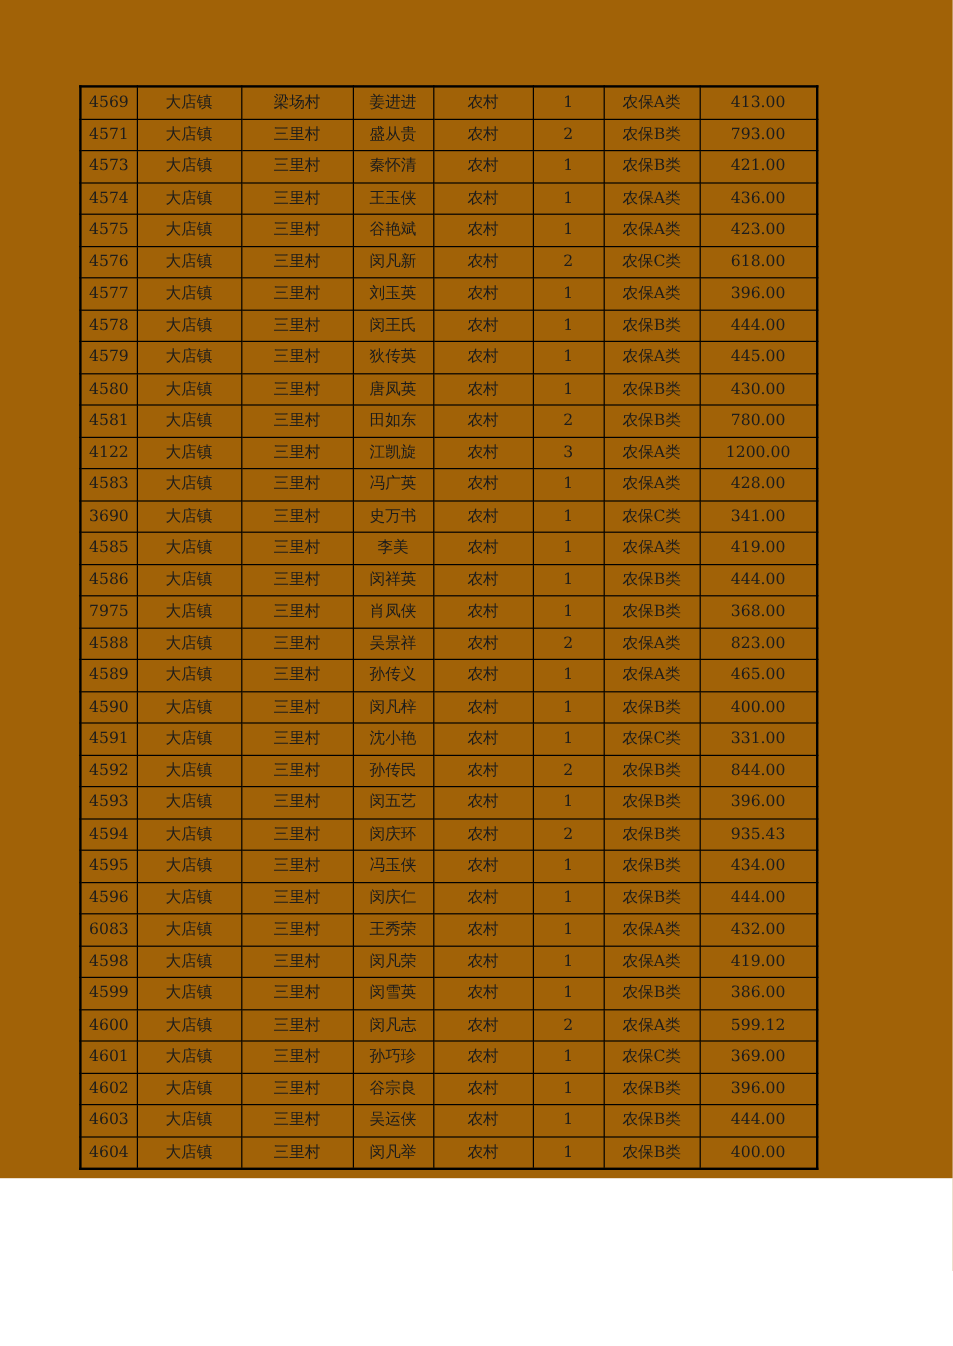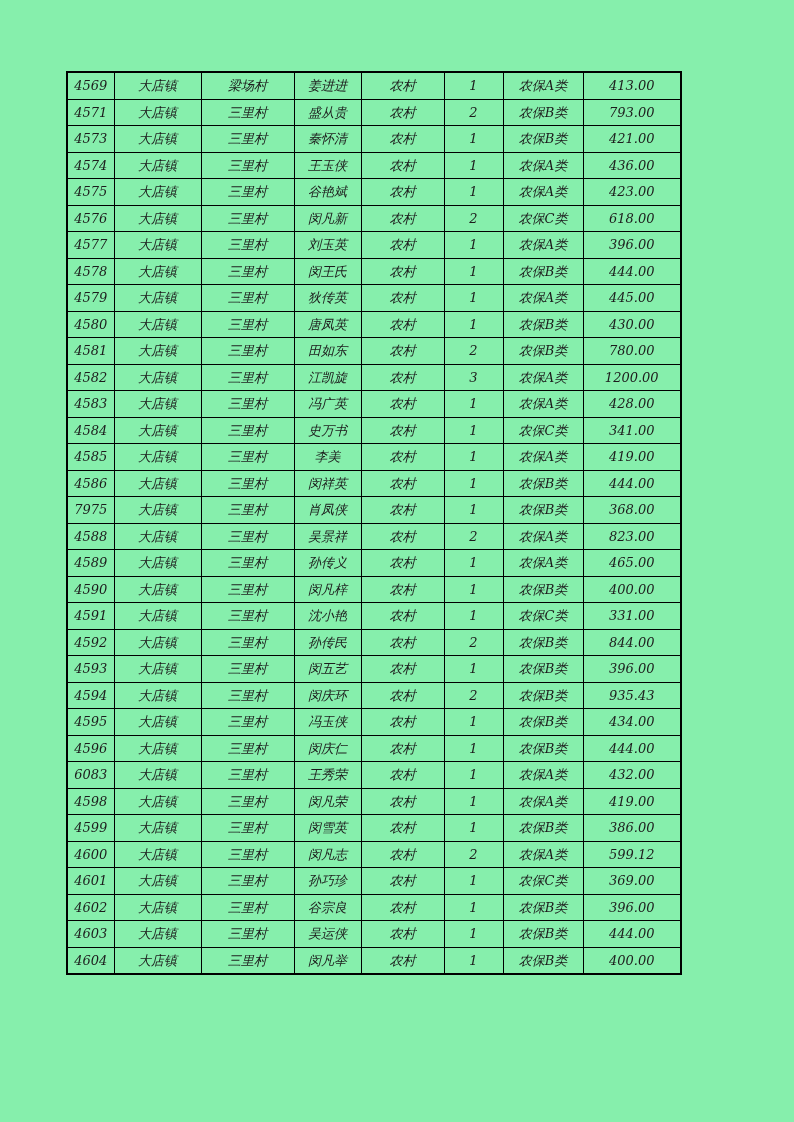--- a/index.html
+++ b/index.html
@@ -3,26 +3,25 @@
 <meta charset="utf-8">
 <style>
   html, body {
     margin: 0;
     padding: 0;
     background: #ffffff;
   }
   .page {
     position: relative;
     width: 794px;
-    height: 1122px;
-    background: #86efac;
+    height: 982px;
+    background: #a16207;
     overflow: hidden;
     font-family: "DejaVu Serif", "Liberation Serif", serif;
     color: #1c1c1c;
-    font-style: italic;
   }
   table.roster {
     position: absolute;
     left: 66px;
     top: 71px;
     width: 614px;
     border-collapse: collapse;
     table-layout: fixed;
     border: 2px solid #000000;
   }
@@ -166,41 +165,41 @@
           <td>4581</td>
           <td>大店镇</td>
           <td>三里村</td>
           <td>田如东</td>
           <td>农村</td>
           <td>2</td>
           <td>农保B类</td>
           <td>780.00</td>
         </tr>
         <tr>
-          <td>4582</td>
+          <td>4122</td>
           <td>大店镇</td>
           <td>三里村</td>
           <td>江凯旋</td>
           <td>农村</td>
           <td>3</td>
           <td>农保A类</td>
           <td>1200.00</td>
         </tr>
         <tr>
           <td>4583</td>
           <td>大店镇</td>
           <td>三里村</td>
           <td>冯广英</td>
           <td>农村</td>
           <td>1</td>
           <td>农保A类</td>
           <td>428.00</td>
         </tr>
         <tr>
-          <td>4584</td>
+          <td>3690</td>
           <td>大店镇</td>
           <td>三里村</td>
           <td>史万书</td>
           <td>农村</td>
           <td>1</td>
           <td>农保C类</td>
           <td>341.00</td>
         </tr>
         <tr>
           <td>4585</td>

